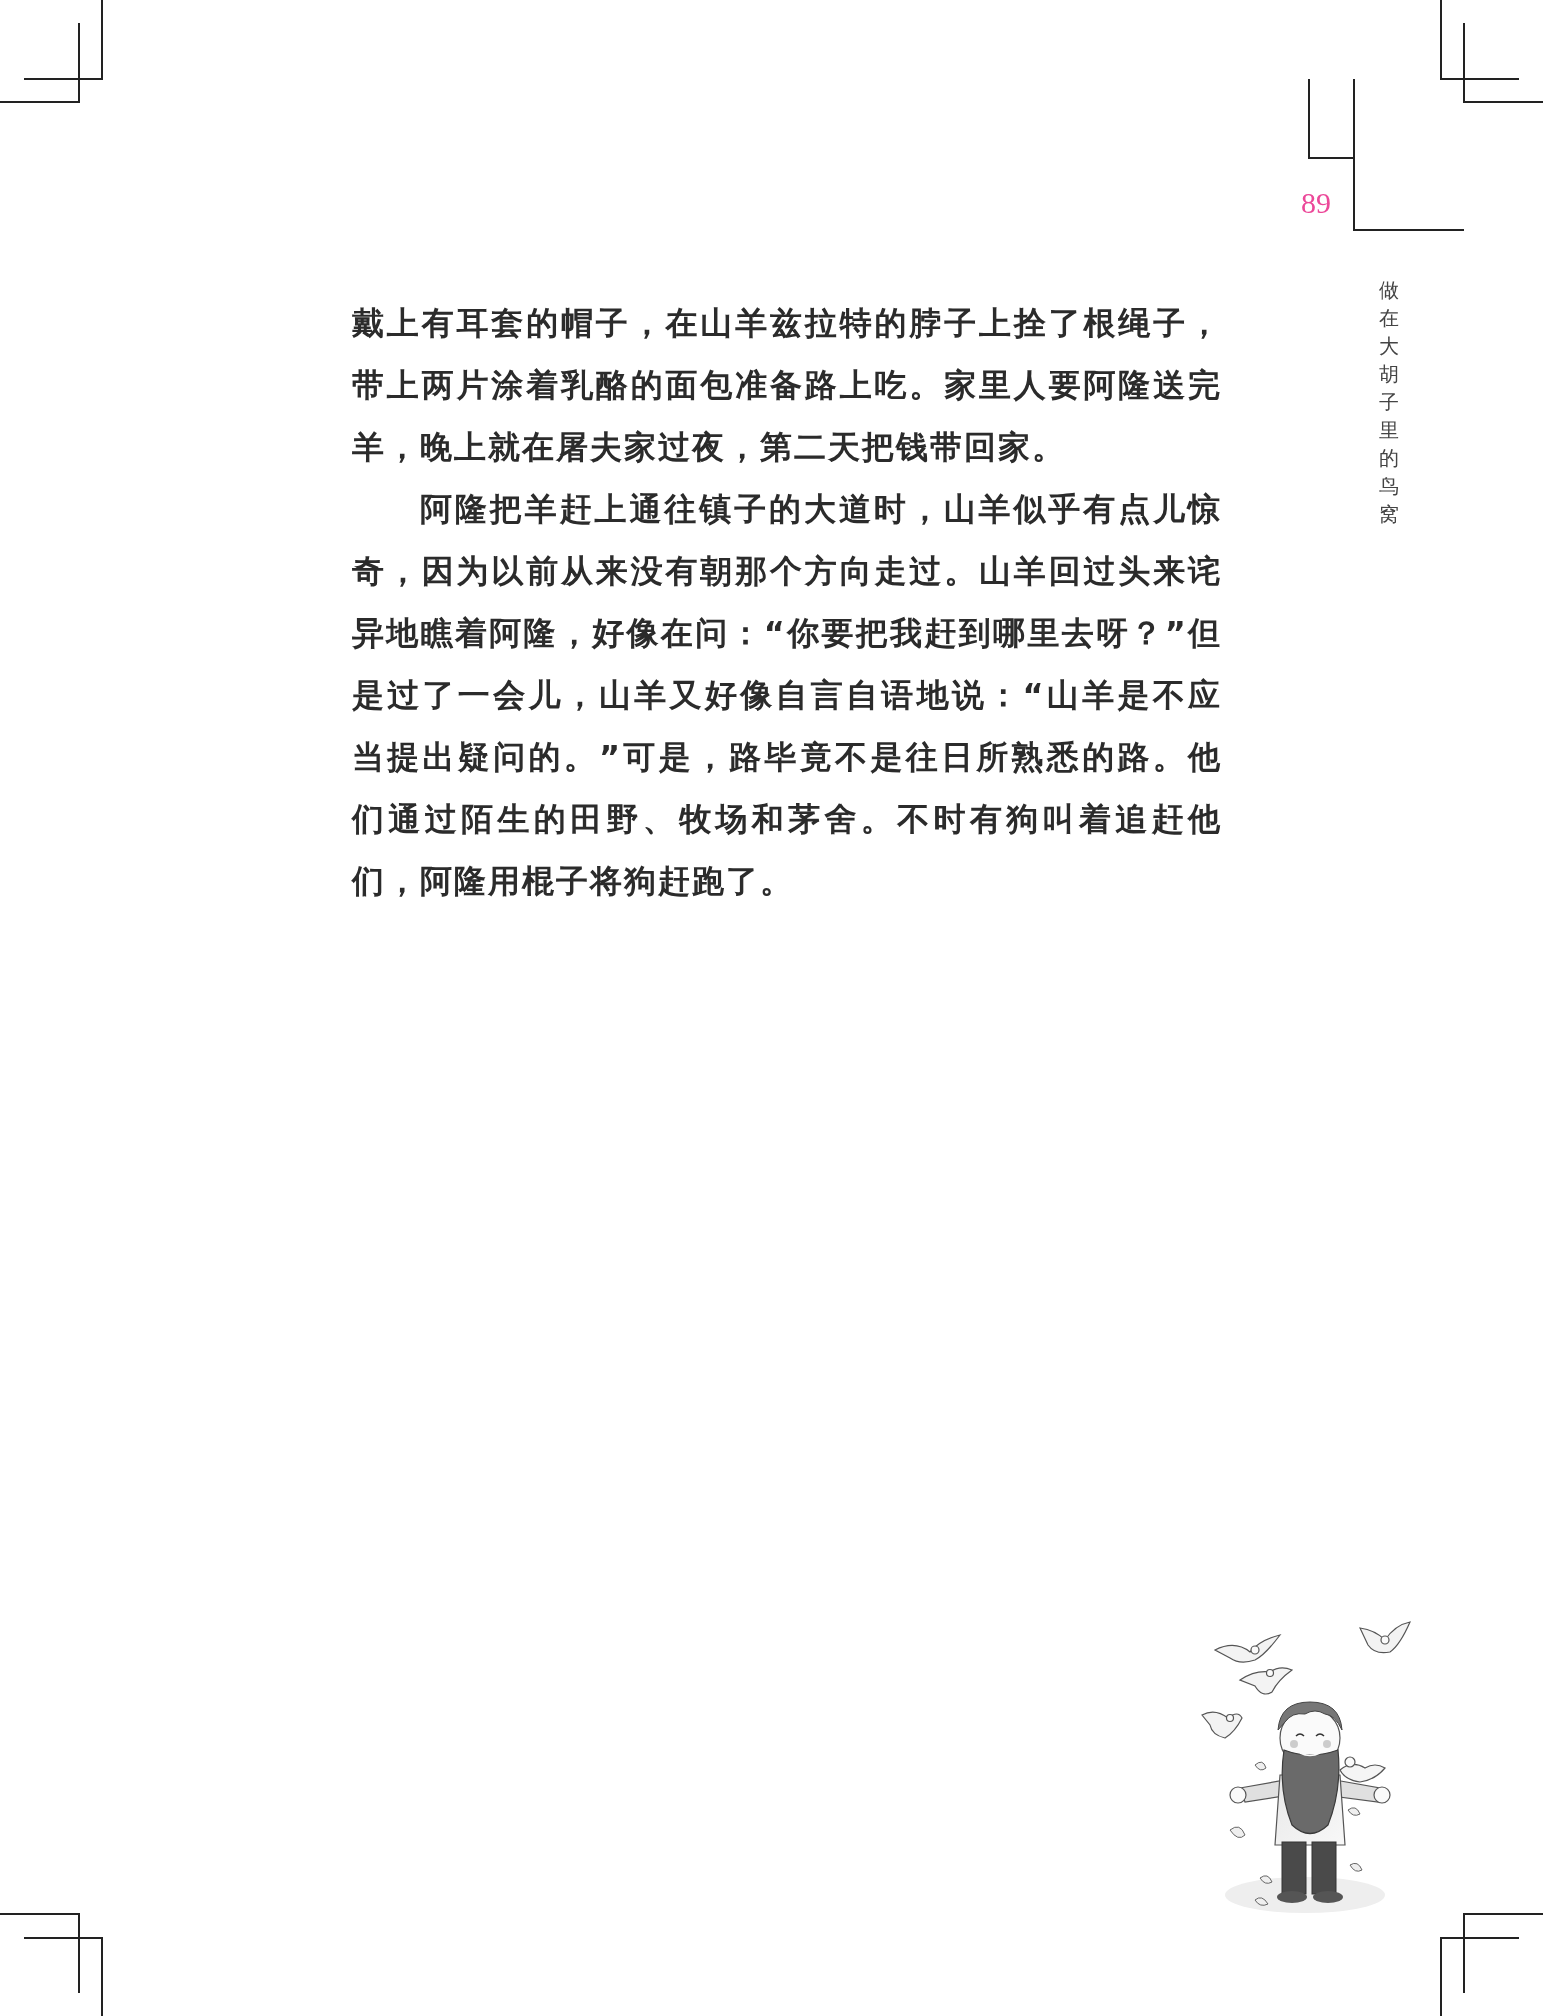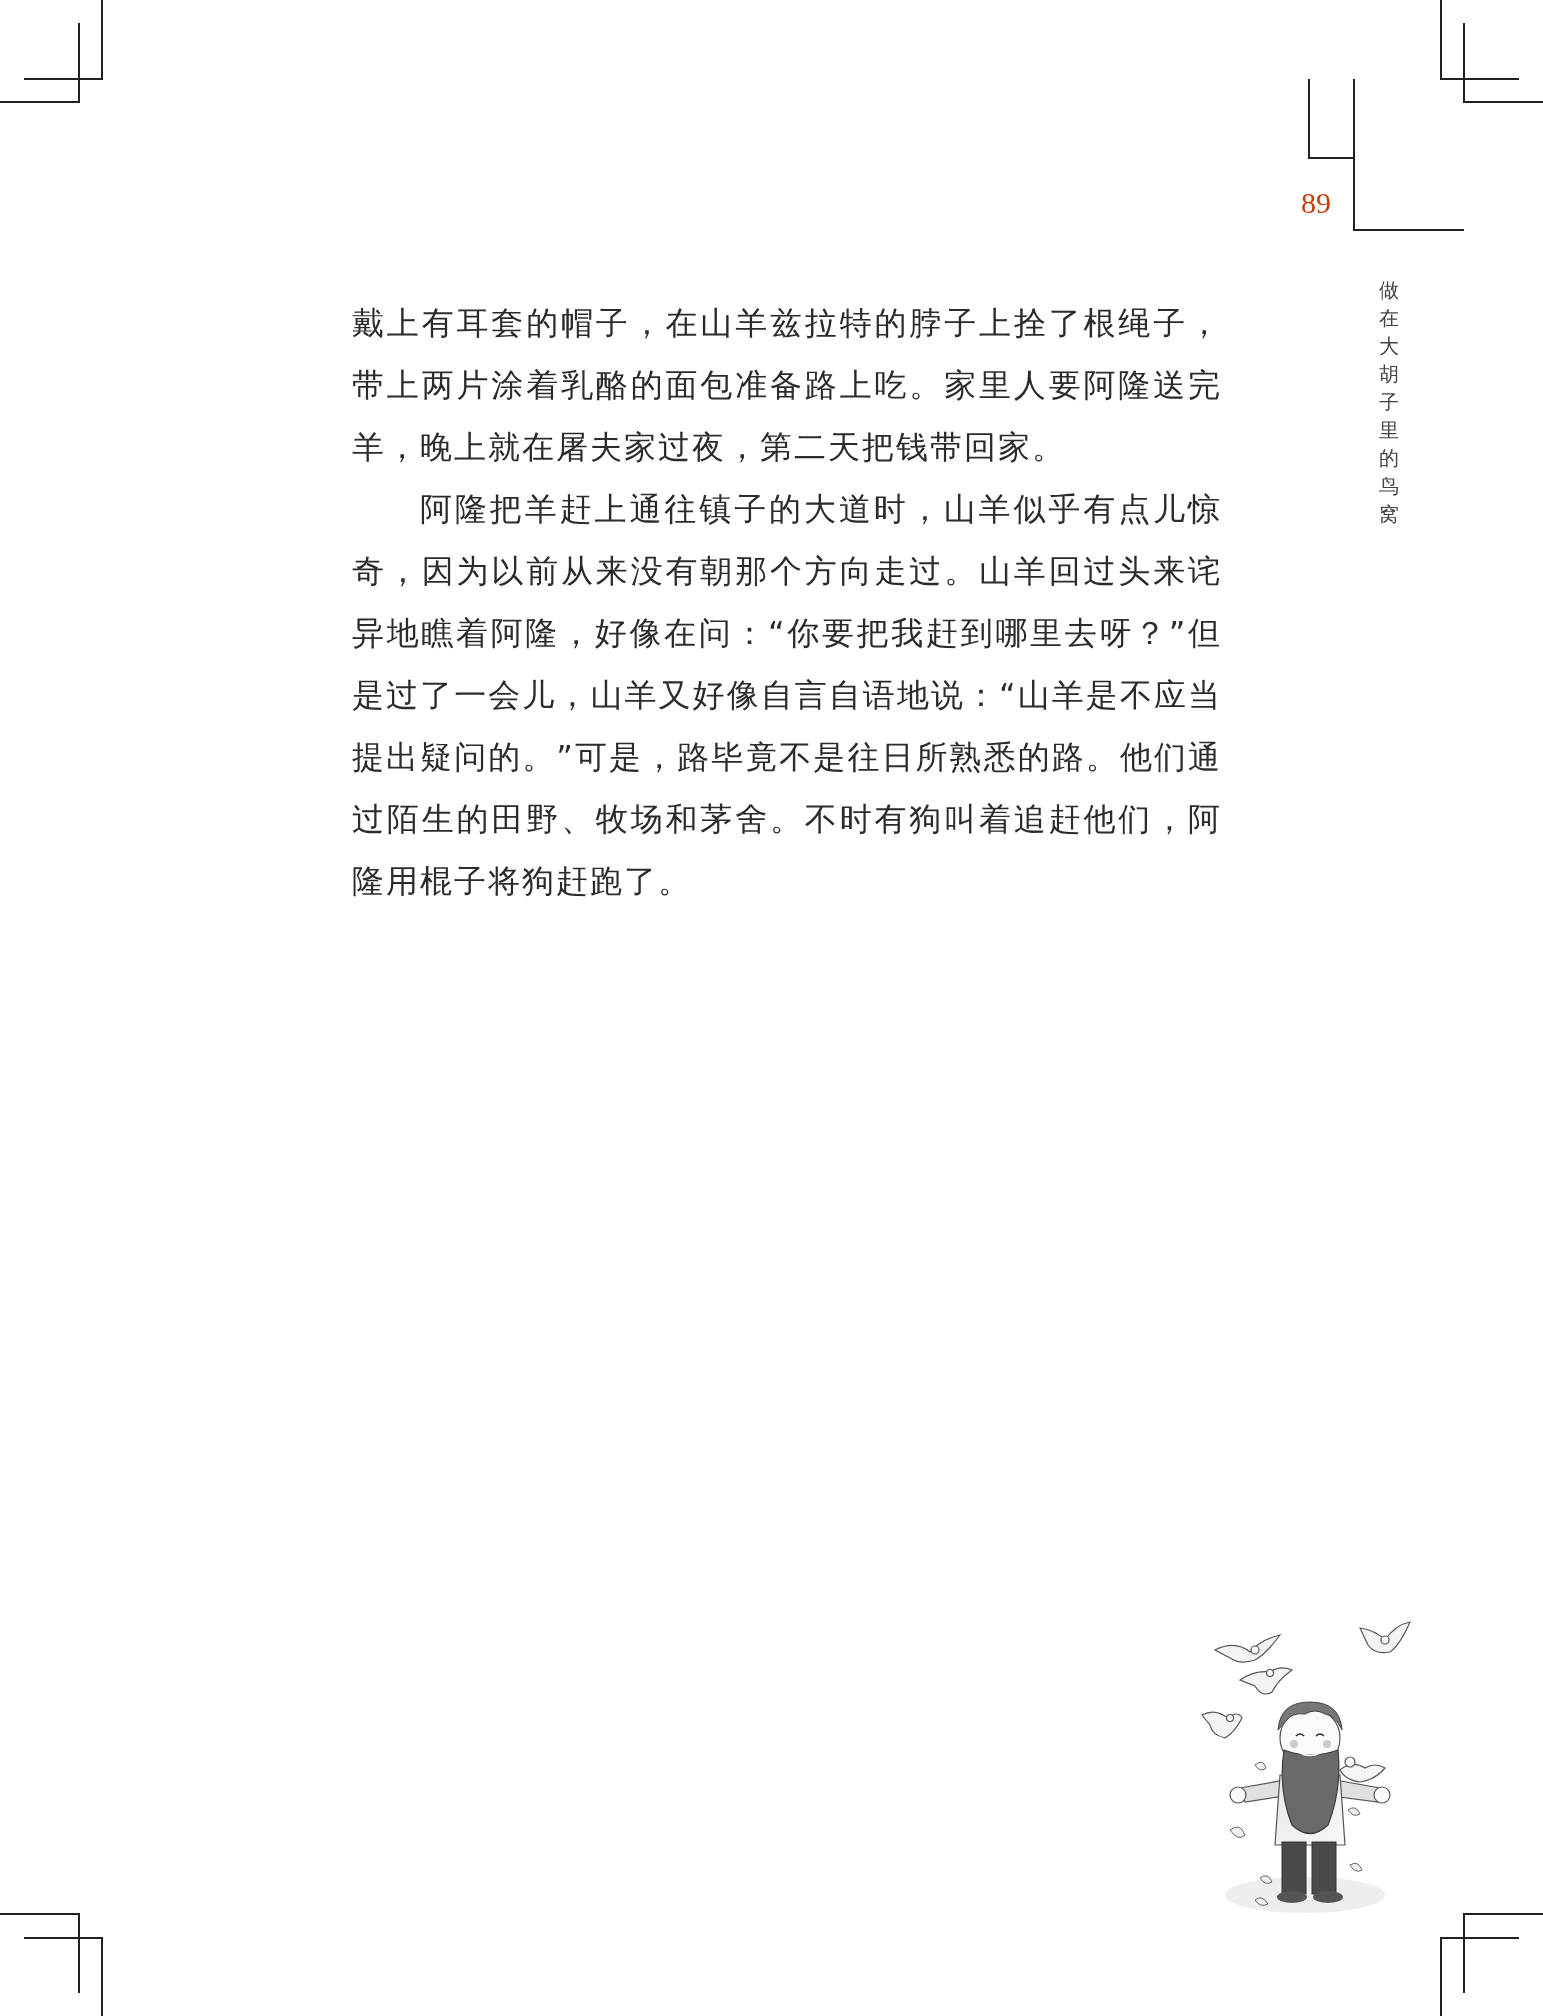--- a/index.html
+++ b/index.html
@@ -21,21 +21,21 @@
     }
     .h { height: 2px; }
     .v { width: 2px; }
 
     .page-number {
       position: absolute;
       left: 1301px;
       top: 186px;
       font-family: "Liberation Serif", "DejaVu Serif", serif;
       font-size: 30px;
-      color: #c2410c;
+      color: #ec4899;
       letter-spacing: 0px;
     }
 
     .running-title {
       position: absolute;
       left: 1374px;
       top: 276px;
       width: 30px;
       font-size: 20px;
       line-height: 28px;
@@ -55,20 +55,21 @@
       font-size: 32px;
       line-height: 62px;
       color: #2b2b2b;
       text-align: justify;
     }
     .body-text p {
       margin: 0 0 0 0;
       text-align: justify;
       text-align-last: left;
       letter-spacing: 2px;
+      font-weight: bold;
     }
     .body-text p.indent {
       text-indent: 68px;
     }
 
     .illustration {
       position: absolute;
       left: 1200px;
       top: 1610px;
       width: 230px;

